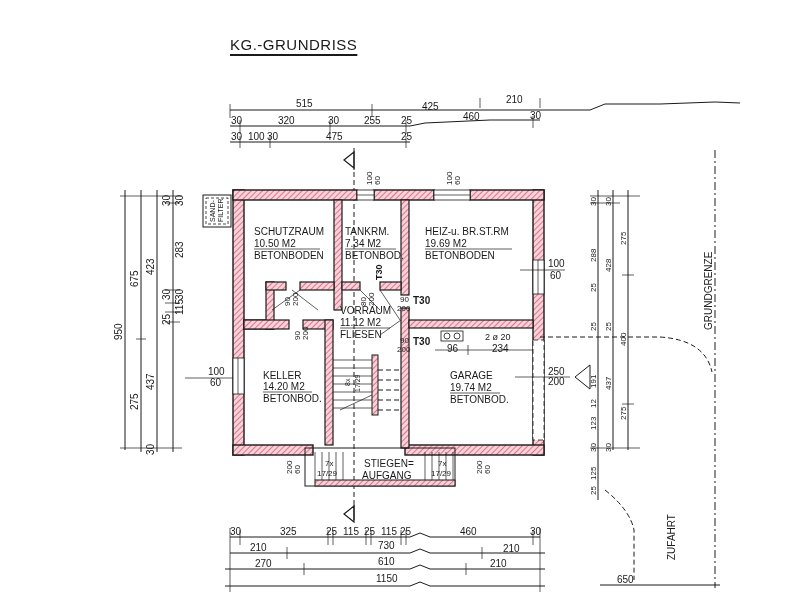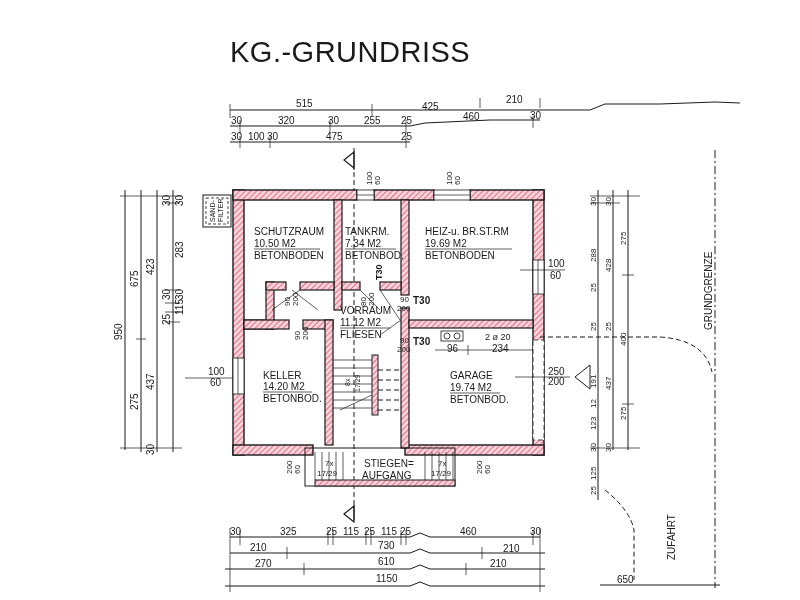--- a/index.html
+++ b/index.html
@@ -1,18 +1,18 @@
 <!DOCTYPE html>
 <html><head>
 <meta charset="utf-8">
 <style>
   html, body { margin:0; padding:0; background:#ffffff; }
   body { width:800px; height:600px; overflow:hidden; position:relative; font-family:"Liberation Sans", sans-serif; }
   #plan { position:absolute; left:0; top:0; width:800px; height:600px; }
-  .title { position:absolute; left:230px; top:36px; font-size:29px; letter-spacing:0.5px; color:#1a1a1a; text-decoration-thickness:2px; text-underline-offset:4px; }
+  .title { position:absolute; left:230px; top:36px; font-size:15px; letter-spacing:0.5px; color:#1a1a1a; text-decoration:underline; text-decoration-thickness:2px; text-underline-offset:4px; }
   svg text { font-family:"Liberation Sans", sans-serif; fill:#1a1a1a; }
   .dim { font-size:10px; }
   .room { font-size:10px; }
   .ln { stroke:#1a1a1a; stroke-width:1; fill:none; }
   .thin { stroke:#1a1a1a; stroke-width:0.7; fill:none; }
   .dash { stroke:#1a1a1a; stroke-width:1; fill:none; stroke-dasharray:5 3; }
   .dashdot { stroke:#1a1a1a; stroke-width:1; fill:none; stroke-dasharray:8 3 2 3; }
 </style>
 </head>
 <body>

